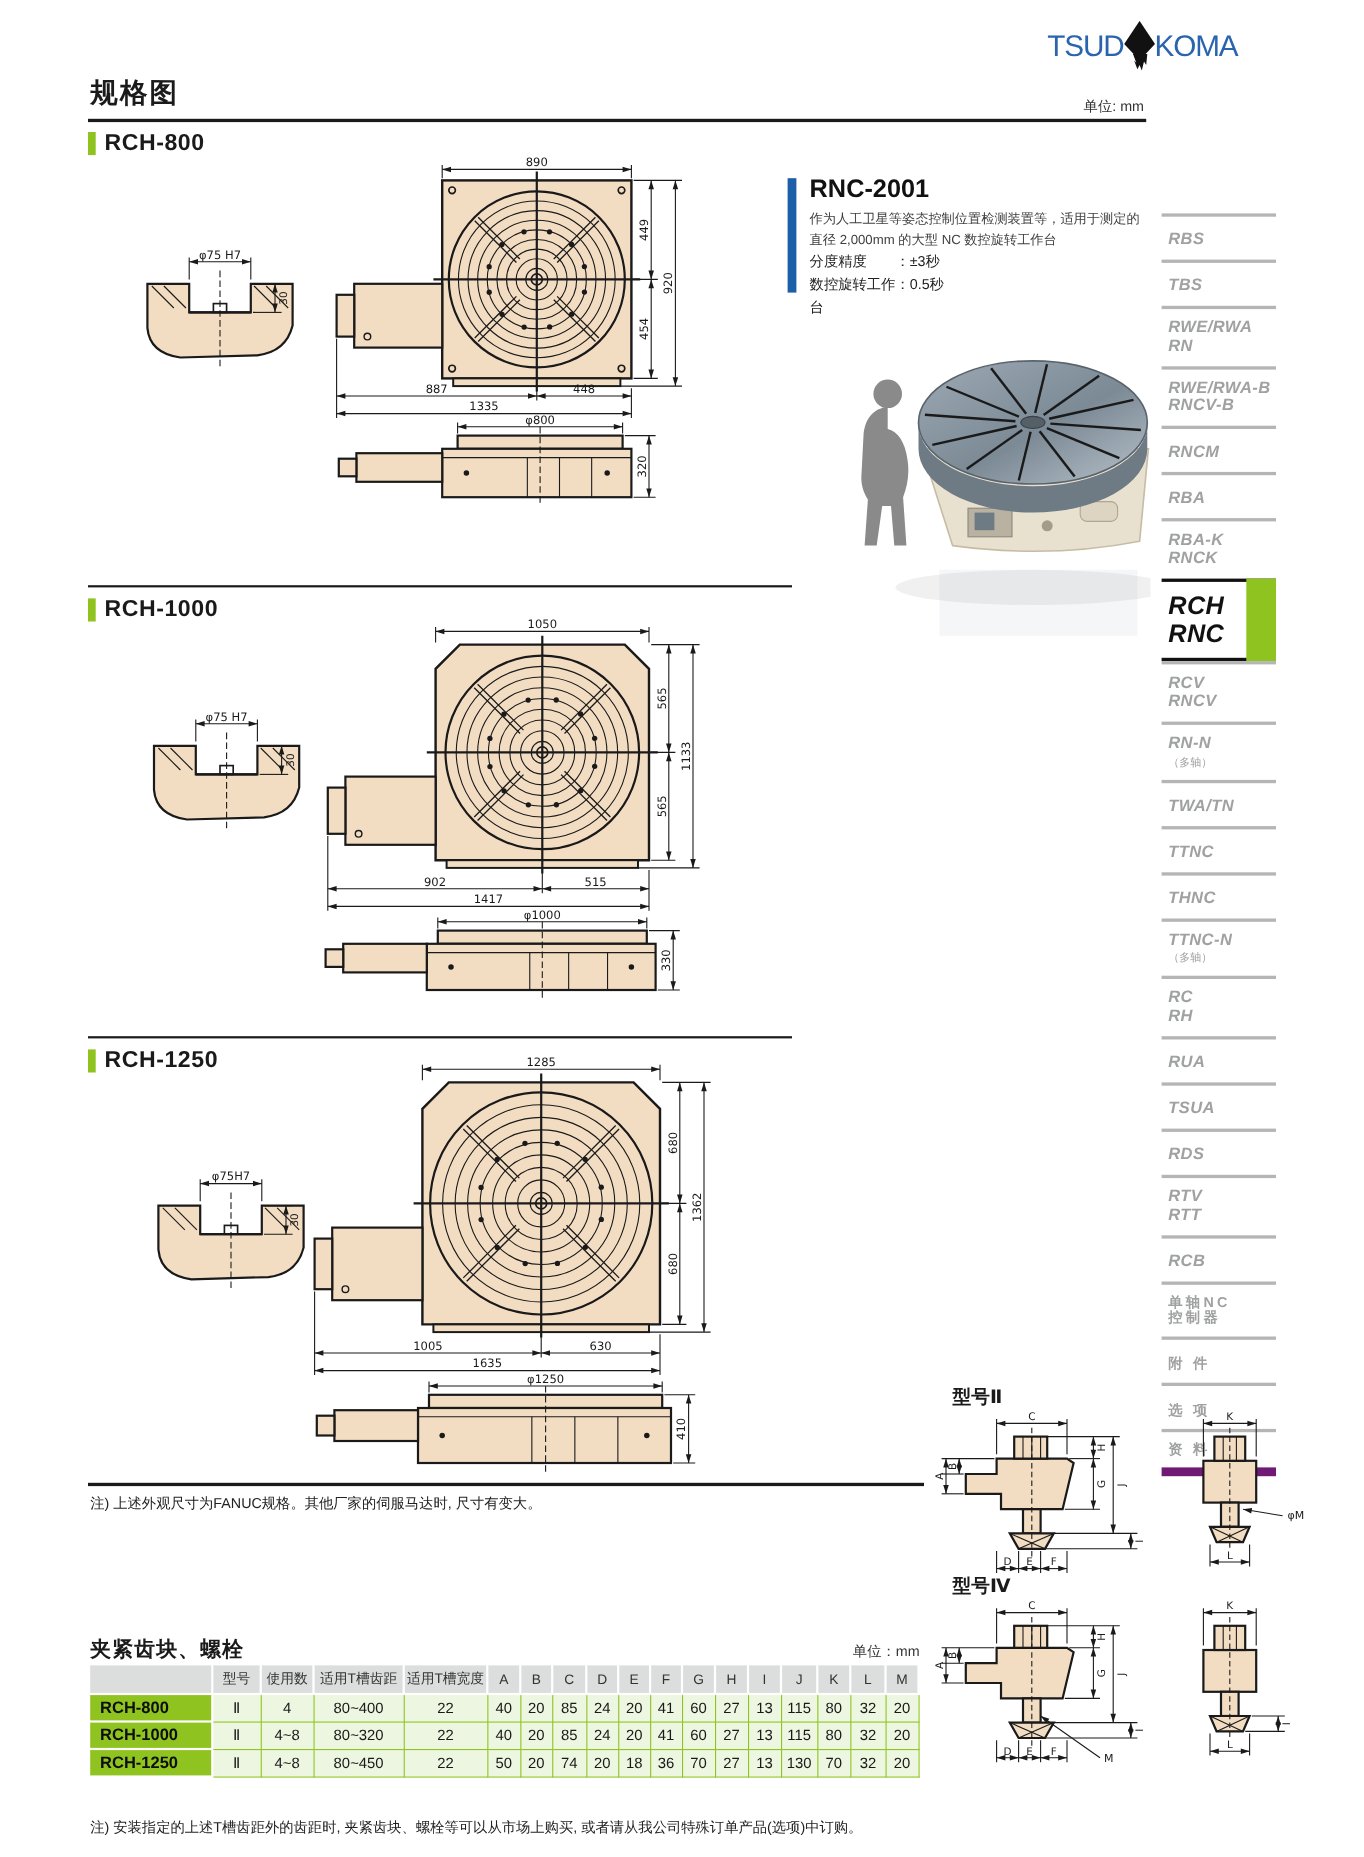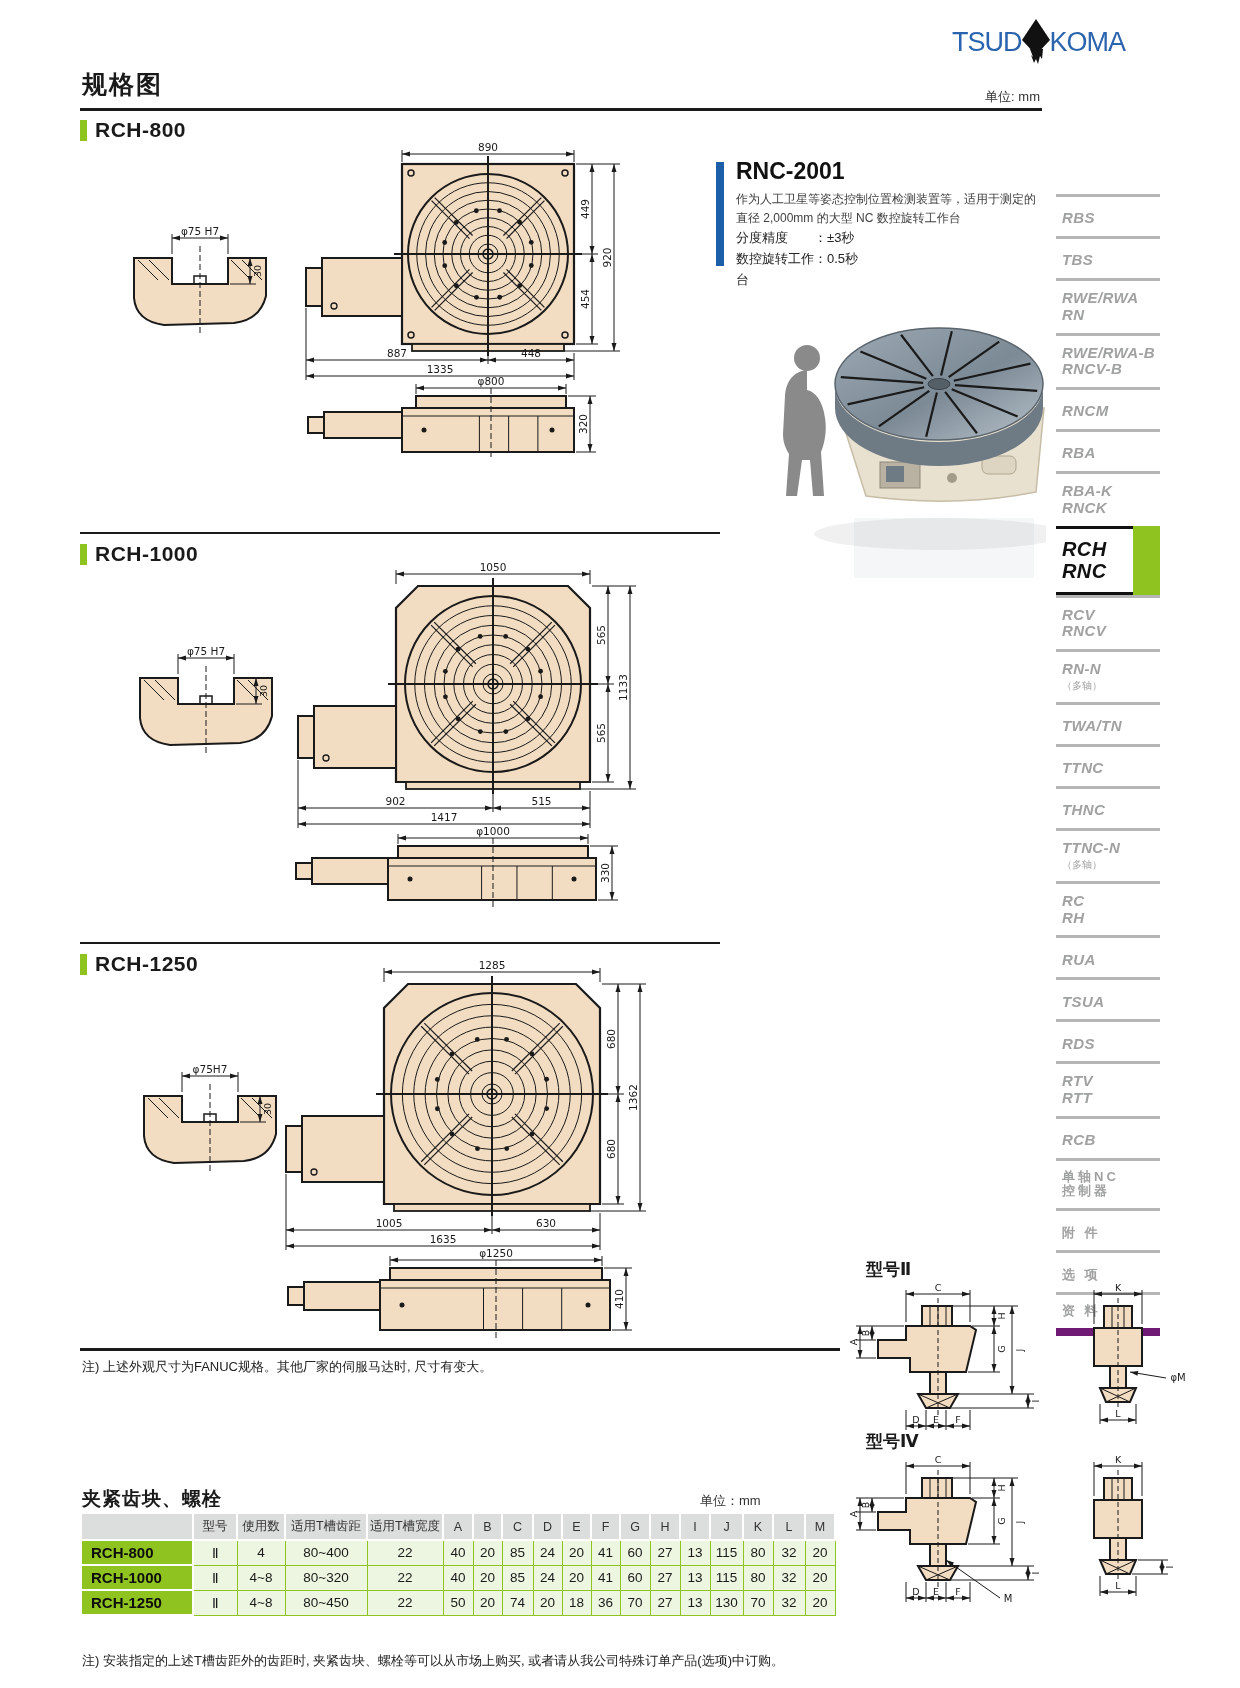--- a/index.html
+++ b/index.html
@@ -25,21 +25,21 @@
 
 .sidebar{position:absolute;left:1056px;top:194px;width:104px}
 .sb-item{position:relative;border-top:3px solid #b5b5b6;padding:9px 2px 9px 6px;
   display:flex;flex-direction:column;justify-content:flex-end;min-height:42px}
 .sidebar .sb-item:last-child{border-bottom:8px solid #701a75}
 .sb-label{font-weight:bold;font-style:italic;font-size:15px;color:#a0a1a1;
   white-space:pre-line;line-height:1.12;letter-spacing:.4px}
 .sb-sub{font-size:10px;color:#a0a1a1;margin-top:1px}
 .sb-item.cjk .sb-label{font-style:normal;font-size:13px;letter-spacing:3px}
 .sb-item.active{border-top:3px solid #111;border-bottom:3px solid #111}
-.sb-item.active .sb-label{color:#111;font-size:20px}
+.sb-item.active .sb-label{color:#111;font-size:23px}
 .sb-tab{position:absolute;right:0;top:-3px;bottom:-3px;width:27px;background:#8fc31f}
 
 .note{font-size:13px;color:#222}
 
 .tbl-title{font-size:19px;font-weight:bold;letter-spacing:1px}
 .clamp-table{border-collapse:collapse;table-layout:fixed;width:754px}
 .clamp-table th{background:#dcdddd;border:2px solid #fff;font-weight:normal;
   font-size:12.5px;color:#333;padding:4px 0;text-align:center}
 .clamp-table td{background:#edf6e0;border:1.5px solid #8fc31f;text-align:center;
   font-size:13.5px;padding:3px 0}
@@ -765,21 +765,21 @@
       <text x="158" y="150" font-size="10" text-anchor="middle">M</text>
       <line x1="288" y1="108" x2="318" y2="108" stroke="#1a1a1a" stroke-width="1"></line>
       <line x1="282" y1="122" x2="318" y2="122" stroke="#1a1a1a" stroke-width="1"></line>
       <line x1="312" y1="108" x2="312" y2="122" stroke="#1a1a1a" stroke-width="1"></line>
       <polygon points="312,108 314.5,116 309.5,116" fill="#1a1a1a"></polygon>
       <polygon points="312,122 309.5,114 314.5,114" fill="#1a1a1a"></polygon>
       <text x="323" y="115" font-size="9.5" text-anchor="middle" transform="rotate(-90 323 115)">I</text>
     </svg>
 
   <div class="abs tbl-title" style="left:82px;top:1486px">夹紧齿块、螺栓</div>
-  <div class="abs unit" style="left:700px;top:1492px;width:136px;text-align:left">单位：mm</div>
+  <div class="abs unit" style="left:700px;top:1492px;width:136px;text-align:right">单位：mm</div>
   <div class="abs" style="left:80px;top:1512px">
     <table class="clamp-table">
       <colgroup id="tbl-cols">
           <col style="width: 112px;">
           <col style="width: 44px;">
           <col style="width: 48px;">
           <col style="width: 82px;">
           <col style="width: 76px;">
           <col style="width: 30px;">
           <col style="width: 29px;">

